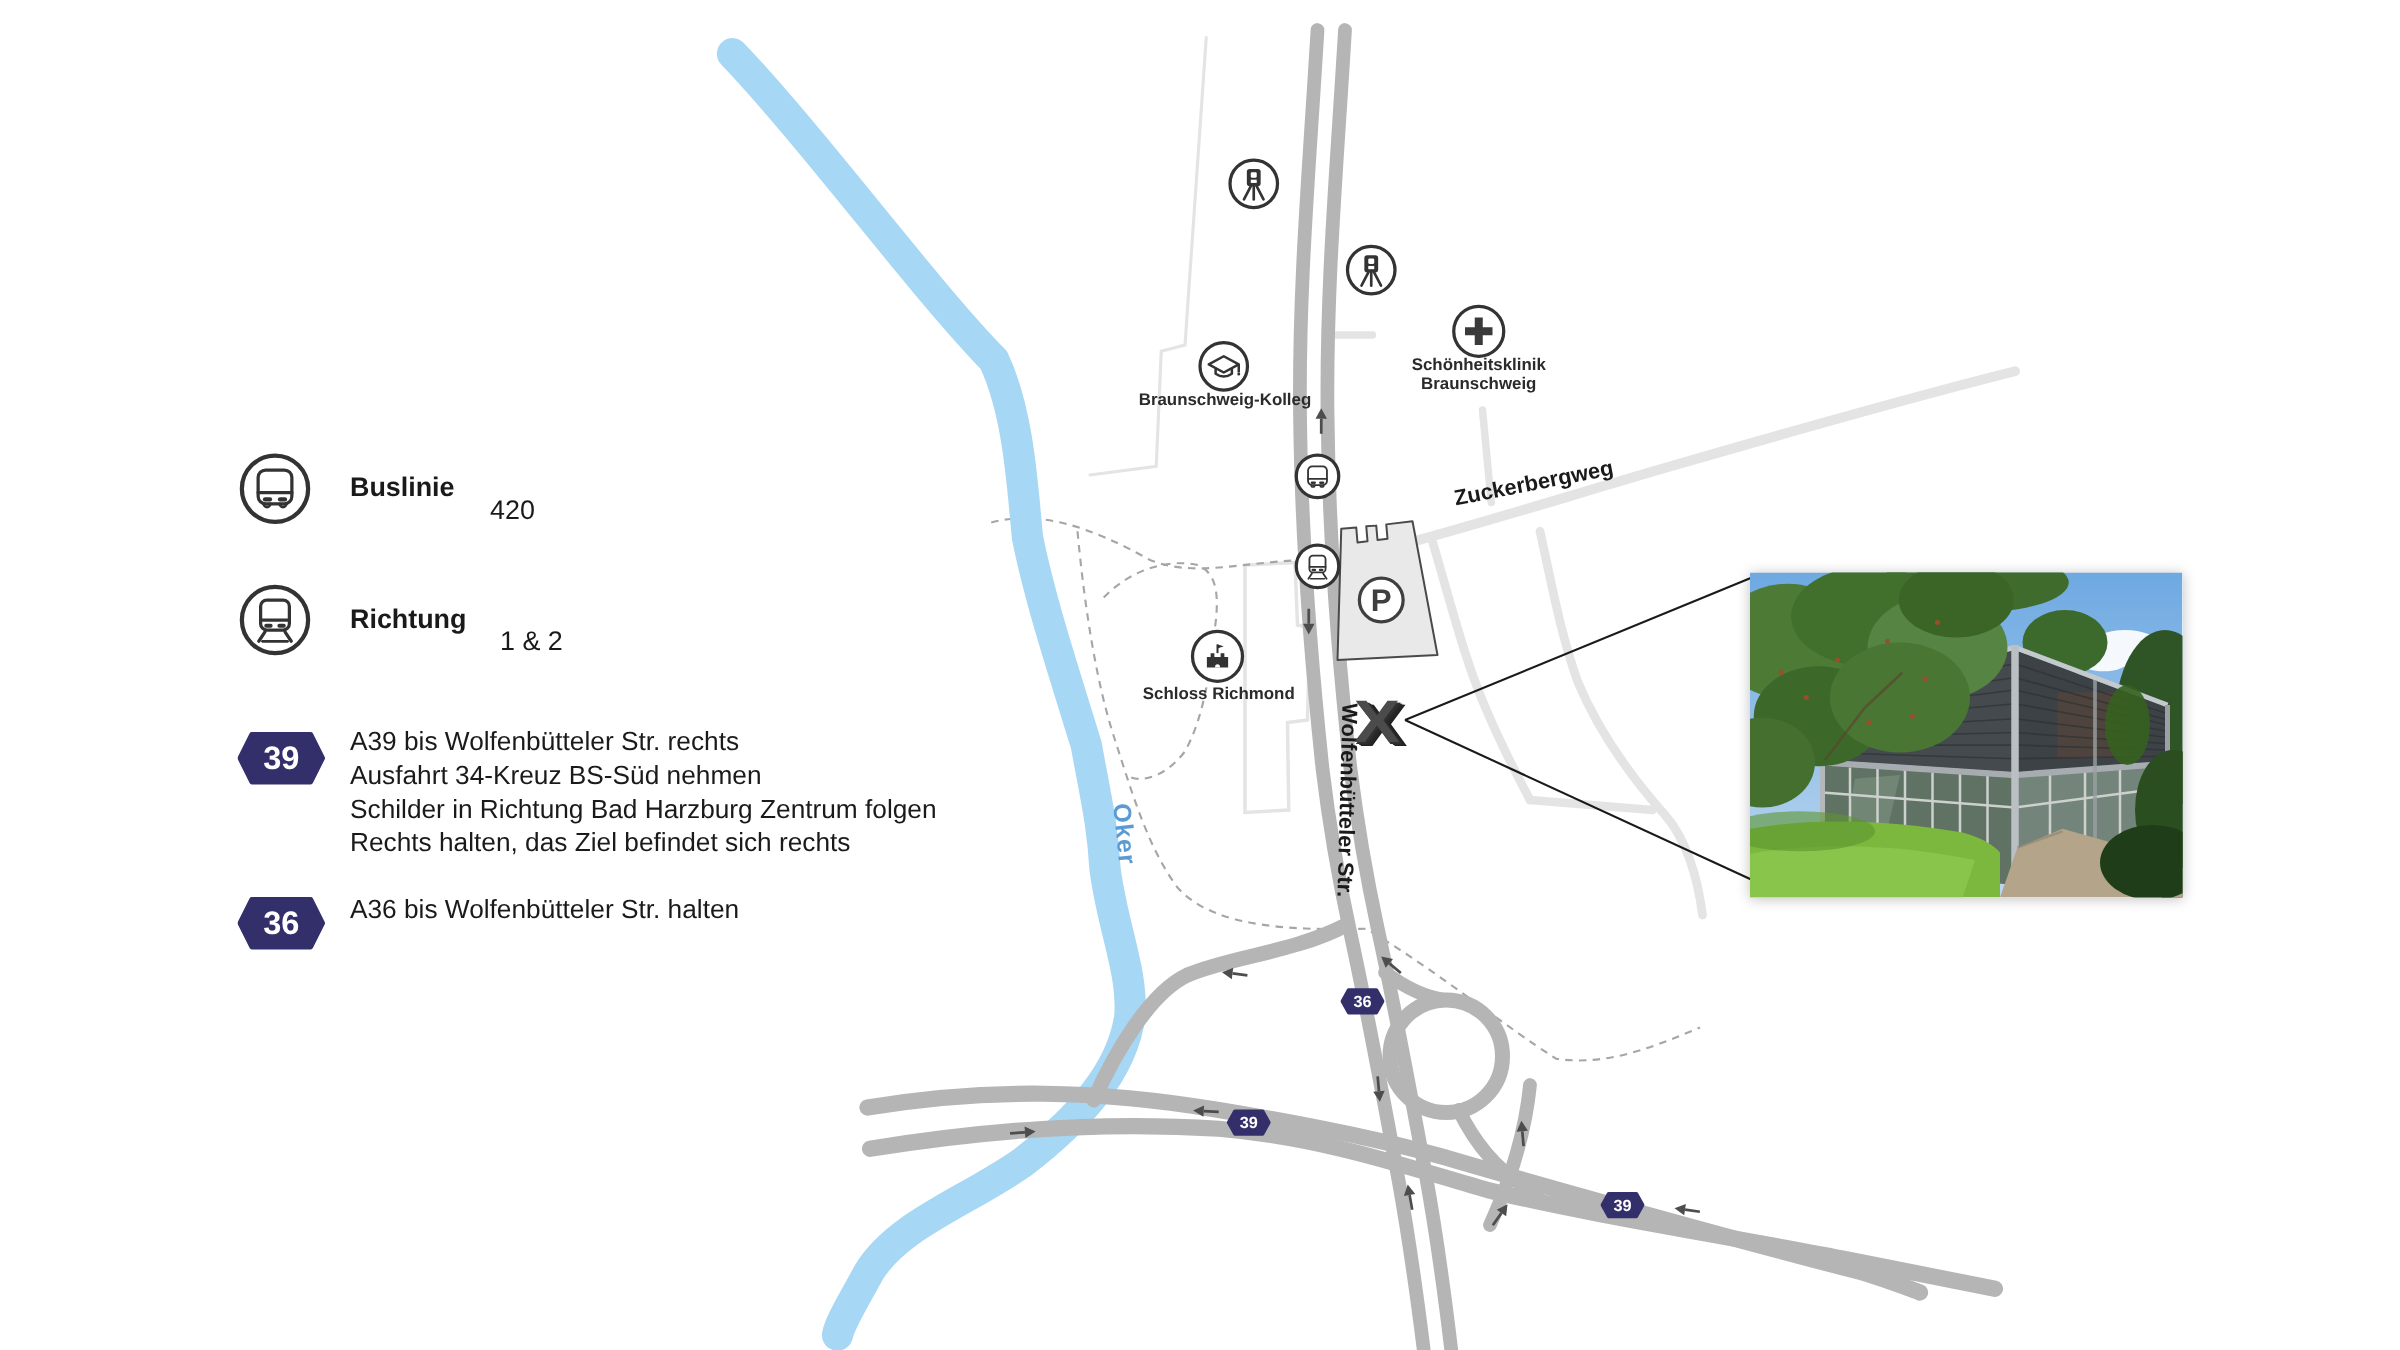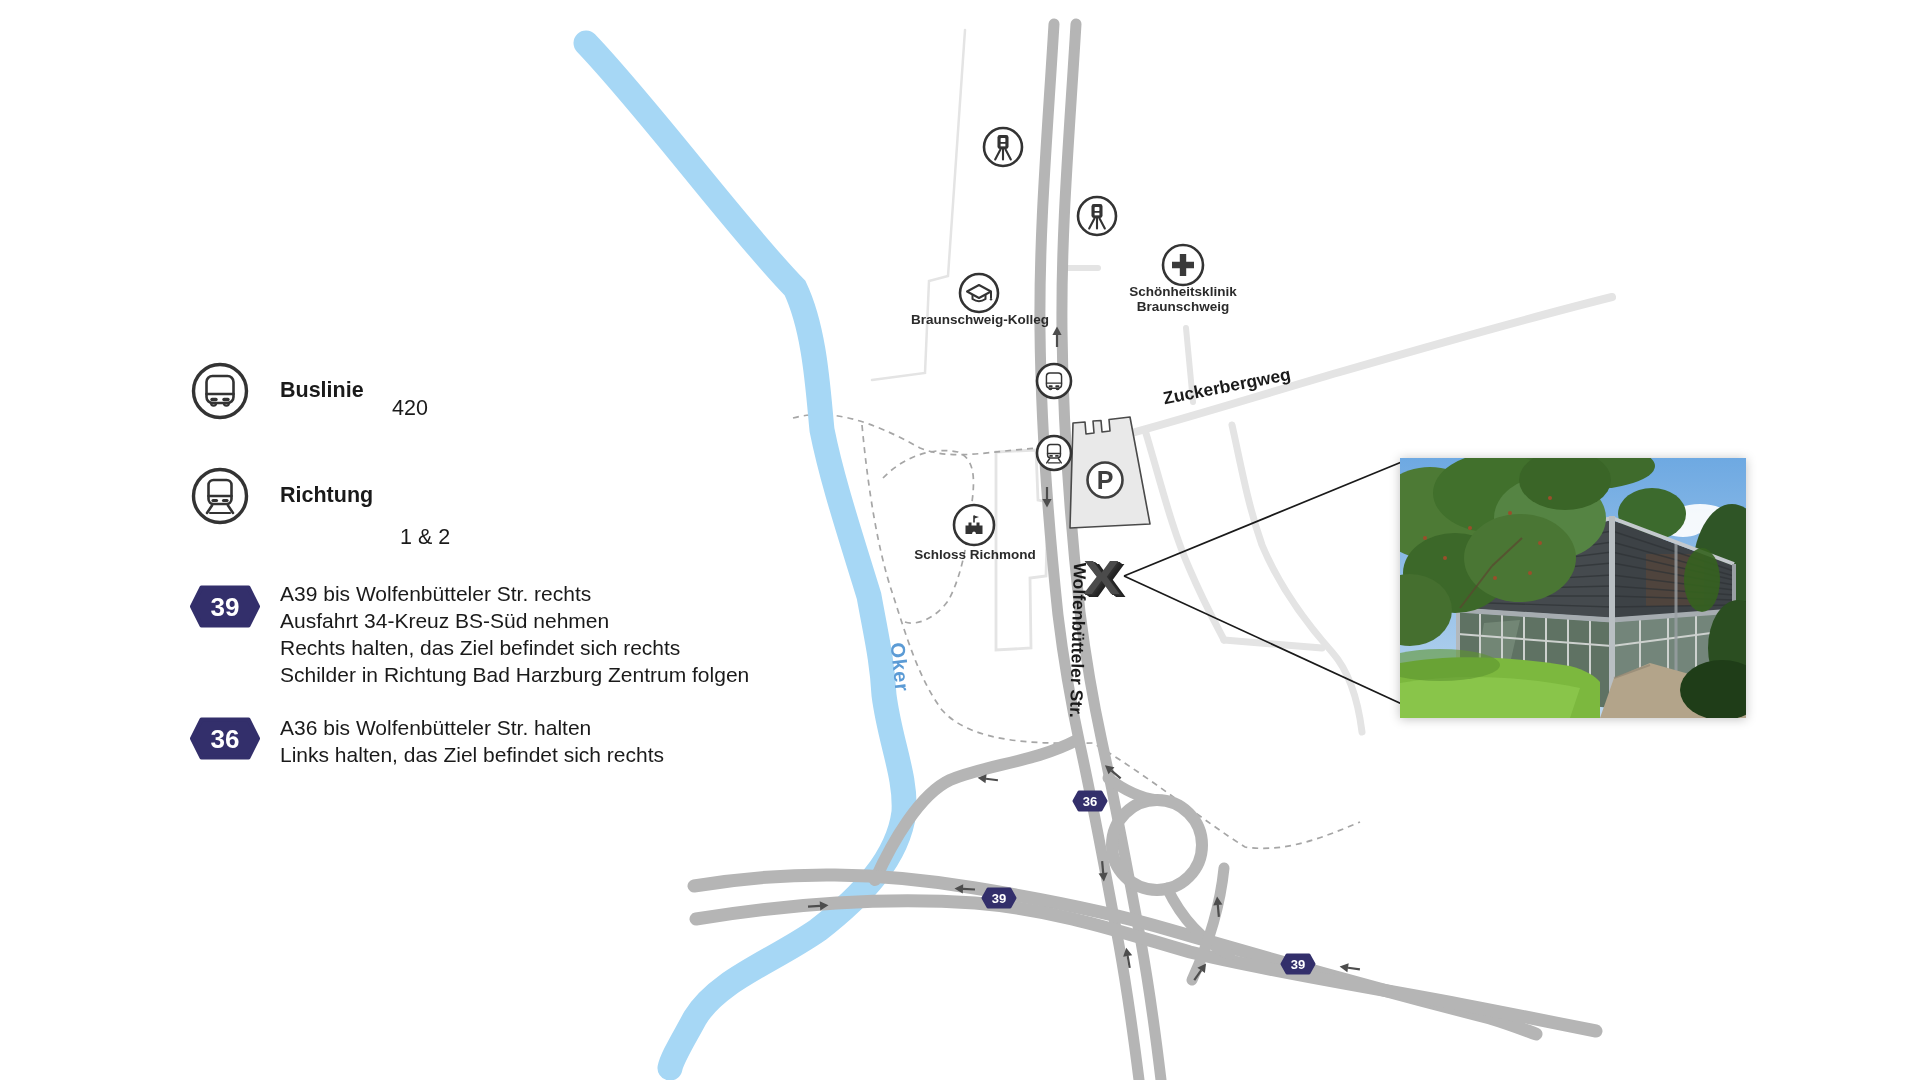--- a/index.html
+++ b/index.html
@@ -216,40 +216,39 @@
     <use href="#bus-glyph" transform="translate(29,30)"></use>
   </svg>
   <div class="leg-label" style="left:280px;top:378px">Buslinie</div>
   <div class="leg-value" style="left:392px;top:378px">420</div>
 
   <svg class="leg-icon" style="left:191px;top:467px" width="58" height="58" viewBox="0 0 58 58">
     <circle cx="29" cy="29" r="26.5" fill="#fff" stroke="#333" stroke-width="3.4"></circle>
     <use href="#tram-glyph" transform="translate(29,30)"></use>
   </svg>
   <div class="leg-label" style="left:280px;top:483px">Richtung</div>
-  <div class="leg-value" style="left:400px;top:507px">1 &amp; 2</div>
+  <div class="leg-value" style="left:400px;top:483px">1 &amp; 2</div>
 
   <svg class="leg-badge" style="left:190px;top:584px" viewBox="0 0 70 45">
     <polygon points="2,22.5 11.5,3.5 58.5,3.5 68,22.5 58.5,41.5 11.5,41.5" fill="#332f6b" stroke="#332f6b" stroke-width="4" stroke-linejoin="round"></polygon>
     <text x="35" y="31.5" text-anchor="middle" font-size="26" font-weight="bold" fill="#fff" font-family="Liberation Sans, sans-serif">39</text>
   </svg>
   <div class="leg-text" style="top:580px">
     <div>A39 bis Wolfenbütteler Str. rechts</div>
     <div>Ausfahrt 34-Kreuz BS-Süd nehmen</div>
+    <div>Schilder in Richtung Bad Harzburg Zentrum folgen</div>
     <div>Rechts halten, das Ziel befindet sich rechts</div>
-    <div>Schilder in Richtung Bad Harzburg Zentrum folgen</div>
   </div>
 
   <svg class="leg-badge" style="left:190px;top:716px" viewBox="0 0 70 45">
     <polygon points="2,22.5 11.5,3.5 58.5,3.5 68,22.5 58.5,41.5 11.5,41.5" fill="#332f6b" stroke="#332f6b" stroke-width="4" stroke-linejoin="round"></polygon>
     <text x="35" y="31.5" text-anchor="middle" font-size="26" font-weight="bold" fill="#fff" font-family="Liberation Sans, sans-serif">36</text>
   </svg>
   <div class="leg-text" style="top:714px">
     <div>A36 bis Wolfenbütteler Str. halten</div>
-    <div>Links halten, das Ziel befindet sich rechts</div>
   </div>
 </div>
 
 <div id="dest-x">X</div>
 
 <svg id="photo" viewBox="0 0 346 260">
   <defs>
     <clipPath id="ph-clip">
           <rect width="346" height="260"></rect>
         </clipPath>

